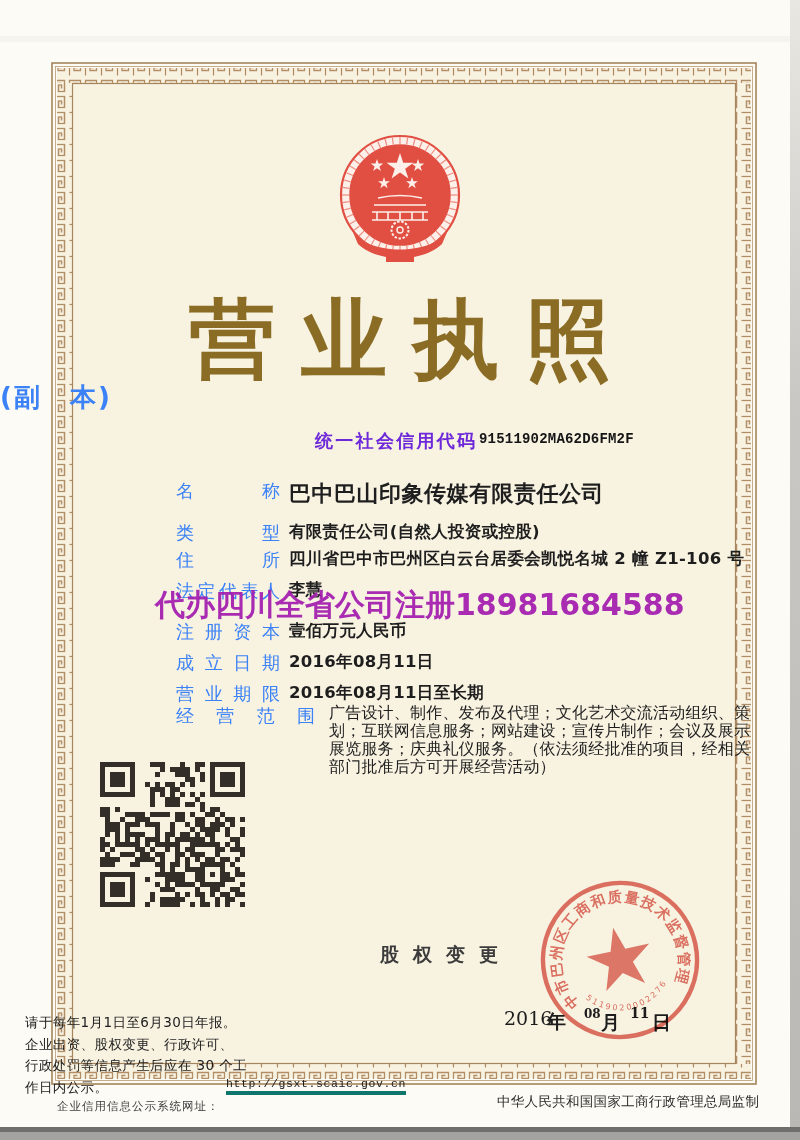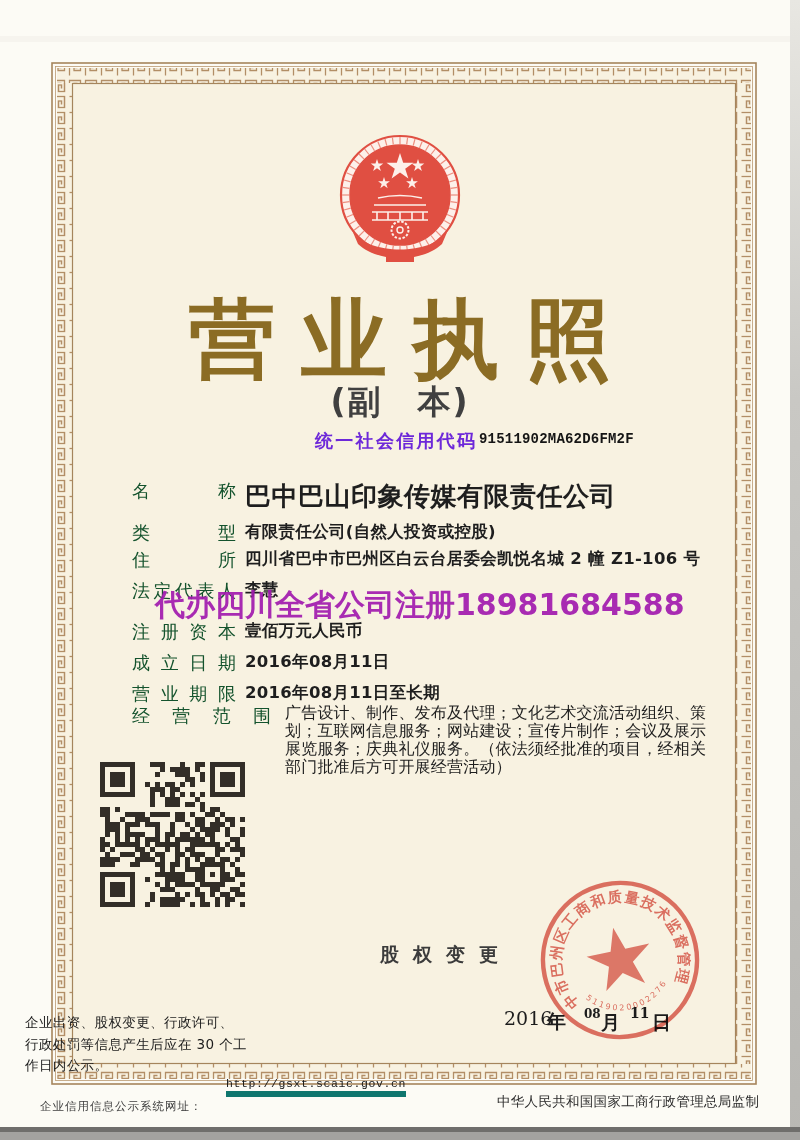--- a/index.html
+++ b/index.html
@@ -22,33 +22,33 @@
   
   #frame{left:51px;top:62px;}
 
   
   #emblem{left:322px;top:132px;}
 
   
   #title{left:0;top:282px;width:800px;text-align:center;
     font-size:86px;font-weight:900;letter-spacing:26px;padding-left:26px;box-sizing:border-box;
     color:#8b6c24;}
-  #subtitle{left:0;top:380px;width:800px;text-align:center;
-    font-size:33px;font-weight:700;letter-spacing:2px;color:#404040;}
+  #subtitle{left:0;top:380px;width:800px;
+    font-size:26px;font-weight:700;letter-spacing:2px;color:#3b82f6;}
   #credit-label{left:315px;top:429px;font-size:18px;font-weight:600;letter-spacing:2.3px;color:#6d28d9;}
   #credit-value{left:479px;top:431px;font-size:14px;font-weight:600;letter-spacing:.2px;color:#151515;
     font-family:"Liberation Mono","DejaVu Sans Mono",monospace;}
 
   
   .frow{position:absolute;left:132px;white-space:nowrap;}
-  .flabel{display:inline-block;width:104px;font-size:18px;font-weight:500;color:#14532d;
-    text-align:justify;text-align-last:justify;vertical-align:top;}
+  .flabel{display:inline-block;width:104px;font-size:18px;font-weight:500;color:#3b82f6;
+    text-align:justify;text-align-last:justify;vertical-align:top;margin-left:44px;}
   .fvalue{display:inline-block;margin-left:9px;font-size:16.5px;font-weight:600;color:#1e1e1e;
     vertical-align:top;letter-spacing:.3px;}
-  #row-name{top:479px;}   #row-name .fvalue{font-size:26px;margin-left:9px;letter-spacing:.5px;}
+  #row-name{top:479px;}   #row-name .fvalue{font-size:22px;margin-left:9px;letter-spacing:.5px;}
   #row-type{top:521px;}
   #row-addr{top:548px;}
   #row-legal{top:579px;}
   #row-capital{top:620px;}
   #row-established{top:651px;}
   #row-term{top:682px;}
   #row-scope{top:704px;}
   #row-scope .flabel{width:139px;}
   #row-scope .fvalue{margin-left:14px;width:437px;white-space:normal;
     font-size:16px;font-weight:500;line-height:18px;letter-spacing:.2px;}
@@ -70,24 +70,24 @@
   #dt-month-l{left:601px;top:1010px;font-size:19px;font-weight:700;}
   #dt-day{left:630px;top:1005px;font-size:14px;font-weight:700;font-family:"DejaVu Serif","Liberation Serif",serif;}
   #dt-day-l{left:652px;top:1010px;font-size:19px;font-weight:700;}
 
   
   #seal{left:527px;top:867px;mix-blend-mode:multiply;opacity:.88;z-index:5;}
 
   
   #notice{left:25px;top:1012px;width:250px;font-size:13.5px;font-weight:500;color:#1c1c1c;
     line-height:21.5px;letter-spacing:.4px;z-index:4;}
-  #site-label{left:40px;top:1099px;font-size:11.5px;letter-spacing:1px;color:#3c3c3c;z-index:4;}
+  #site-label{left:57px;top:1099px;font-size:11.5px;letter-spacing:1px;color:#3c3c3c;z-index:4;}
   #site-url{left:226px;top:1077px;font-size:11.5px;letter-spacing:.6px;color:#1a1a1a;z-index:4;
     font-family:"Liberation Mono","DejaVu Sans Mono",monospace;
-    border-bottom:6px solid #0f766e;padding-bottom:1px;}
+    border-bottom:4px solid #0f766e;padding-bottom:1px;}
   #issuer{left:497px;top:1093px;font-size:13.5px;font-weight:500;color:#2c2c2c;letter-spacing:.3px;z-index:4;}
 
   .z2{z-index:2;}
 </style>
 </head>
 <body>
 
 <div id="paper-outer" class="abs"></div>
 <div id="crease" class="abs"></div>
 <div id="inner-cream" class="abs"></div>
@@ -561,20 +561,21 @@
     <text font-size="14.5" letter-spacing="1.5" fill="#dd6258" font-weight="600">
       <textPath href="#sealTopArc" startOffset="50%" text-anchor="middle">巴中市巴州区工商和质量技术监督管理局</textPath>
     </text>
     <text font-size="8" letter-spacing="2.2" fill="#dd6258">
       <textPath href="#sealBotArc" startOffset="50%" text-anchor="middle">5119020002276</textPath>
     </text>
   </g>
 </svg>
 
 <div id="notice" class="abs">
+  <div>请于每年1月1日至6月30日年报。</div>
   <div>企业出资、股权变更、行政许可、</div>
   <div>行政处罚等信息产生后应在 30 个工</div>
   <div>作日内公示。</div>
 </div>
 <div id="site-label" class="abs">企业信用信息公示系统网址：</div>
 <div id="site-url" class="abs">http://gsxt.scaic.gov.cn</div>
 <div id="issuer" class="abs">中华人民共和国国家工商行政管理总局监制</div>
 
 <div id="right-strip" class="abs"></div>
 <div id="bottom-strip-dark" class="abs"></div>

